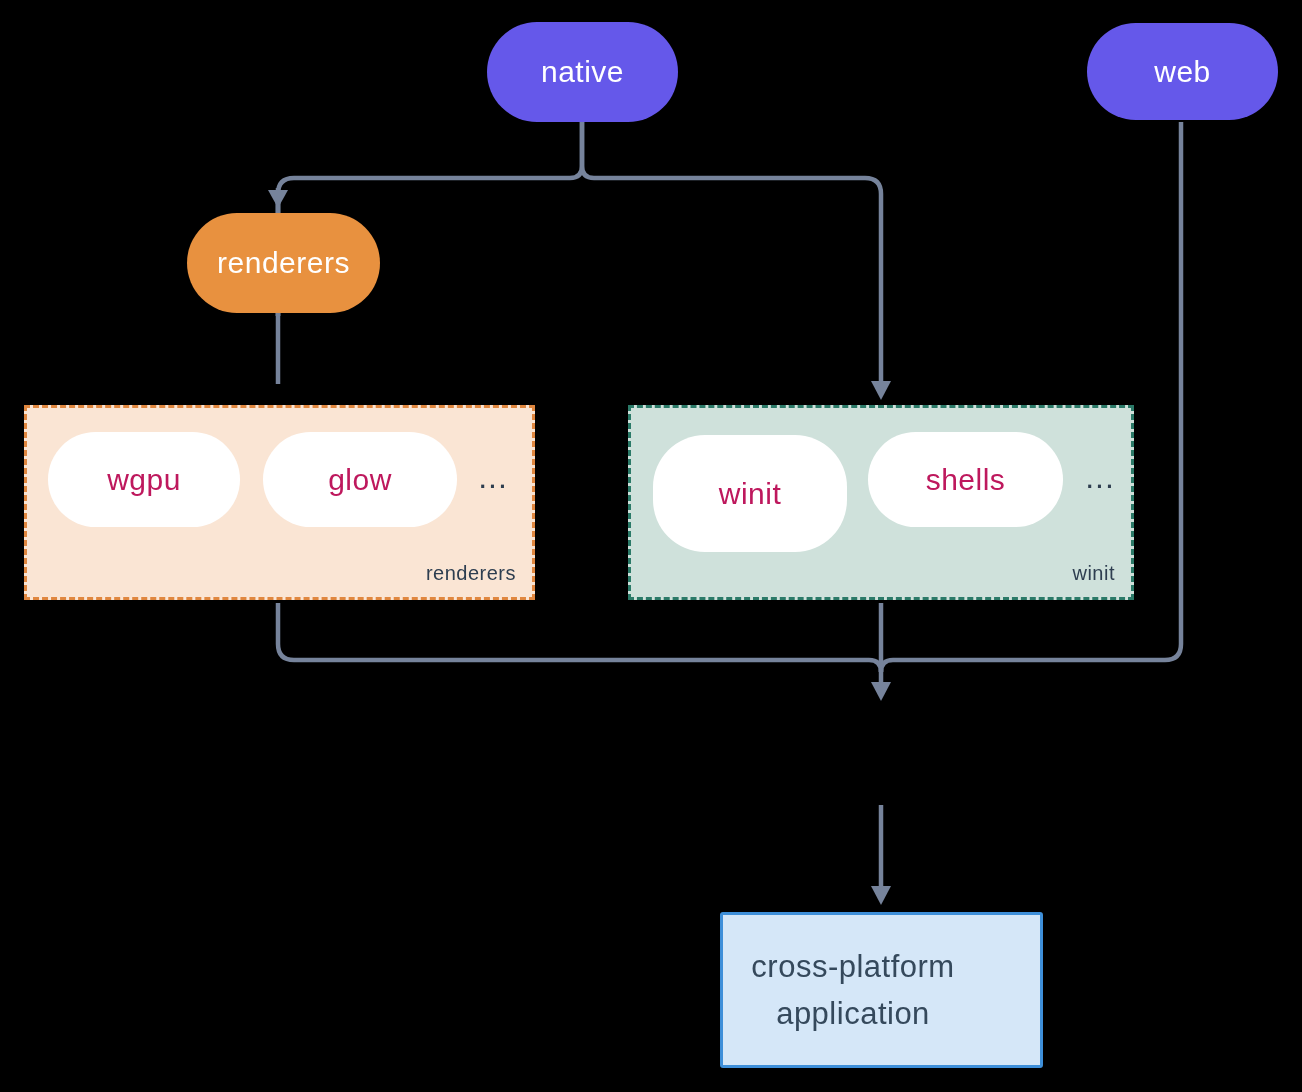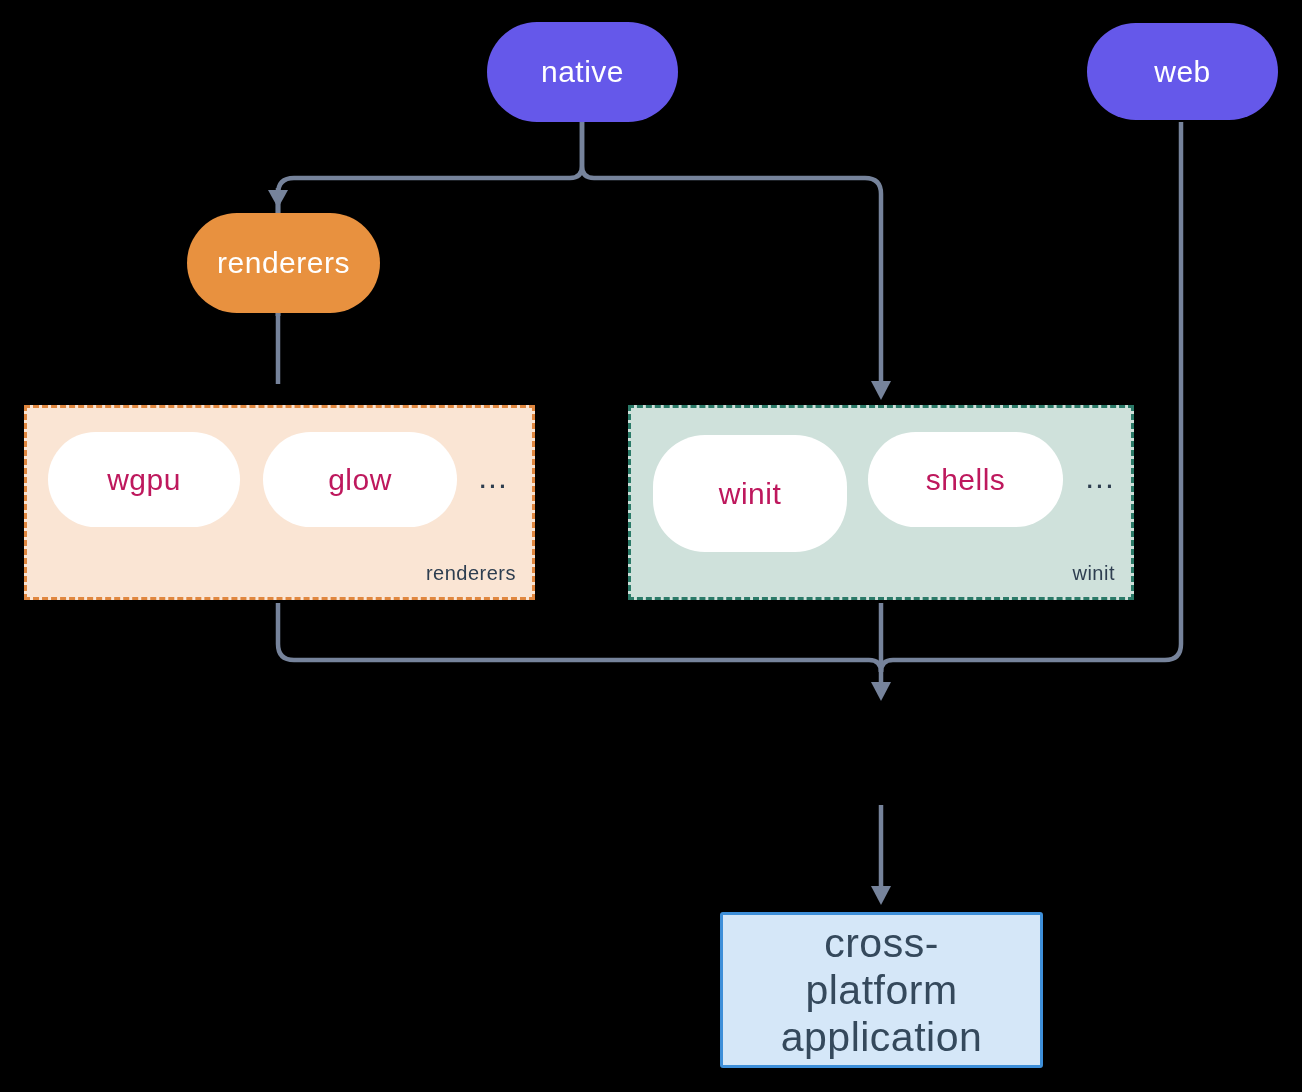--- a/index.html
+++ b/index.html
@@ -54,24 +54,23 @@
   .app-box {
     position: absolute;
     left: 720px; top: 912px;
     width: 323px; height: 156px;
     box-sizing: border-box;
     background: #D5E7F8;
     border: 3px solid #3E8FD9;
     border-radius: 3px;
     display: flex;
     align-items: center;
-    justify-content: center;
     text-align: center;
     color: #35495C;
-    font-size: 41px;
+    font-size: 31px;
     line-height: 47px;
     letter-spacing: 0.5px;
   }
   .app-box .inner { width: 260px; }
 
   
   #node-native   { left: 487px;  top: 22px;  width: 191px; height: 100px; align-items: center; }
   #node-web      { left: 1087px; top: 23px;  width: 191px; height: 97px;  }
   #node-graphics { left: 187px;  top: 213px; width: 193px; height: 100px; }
   #group-renderers { left: 24px;  top: 405px; width: 511px; height: 195px; }

